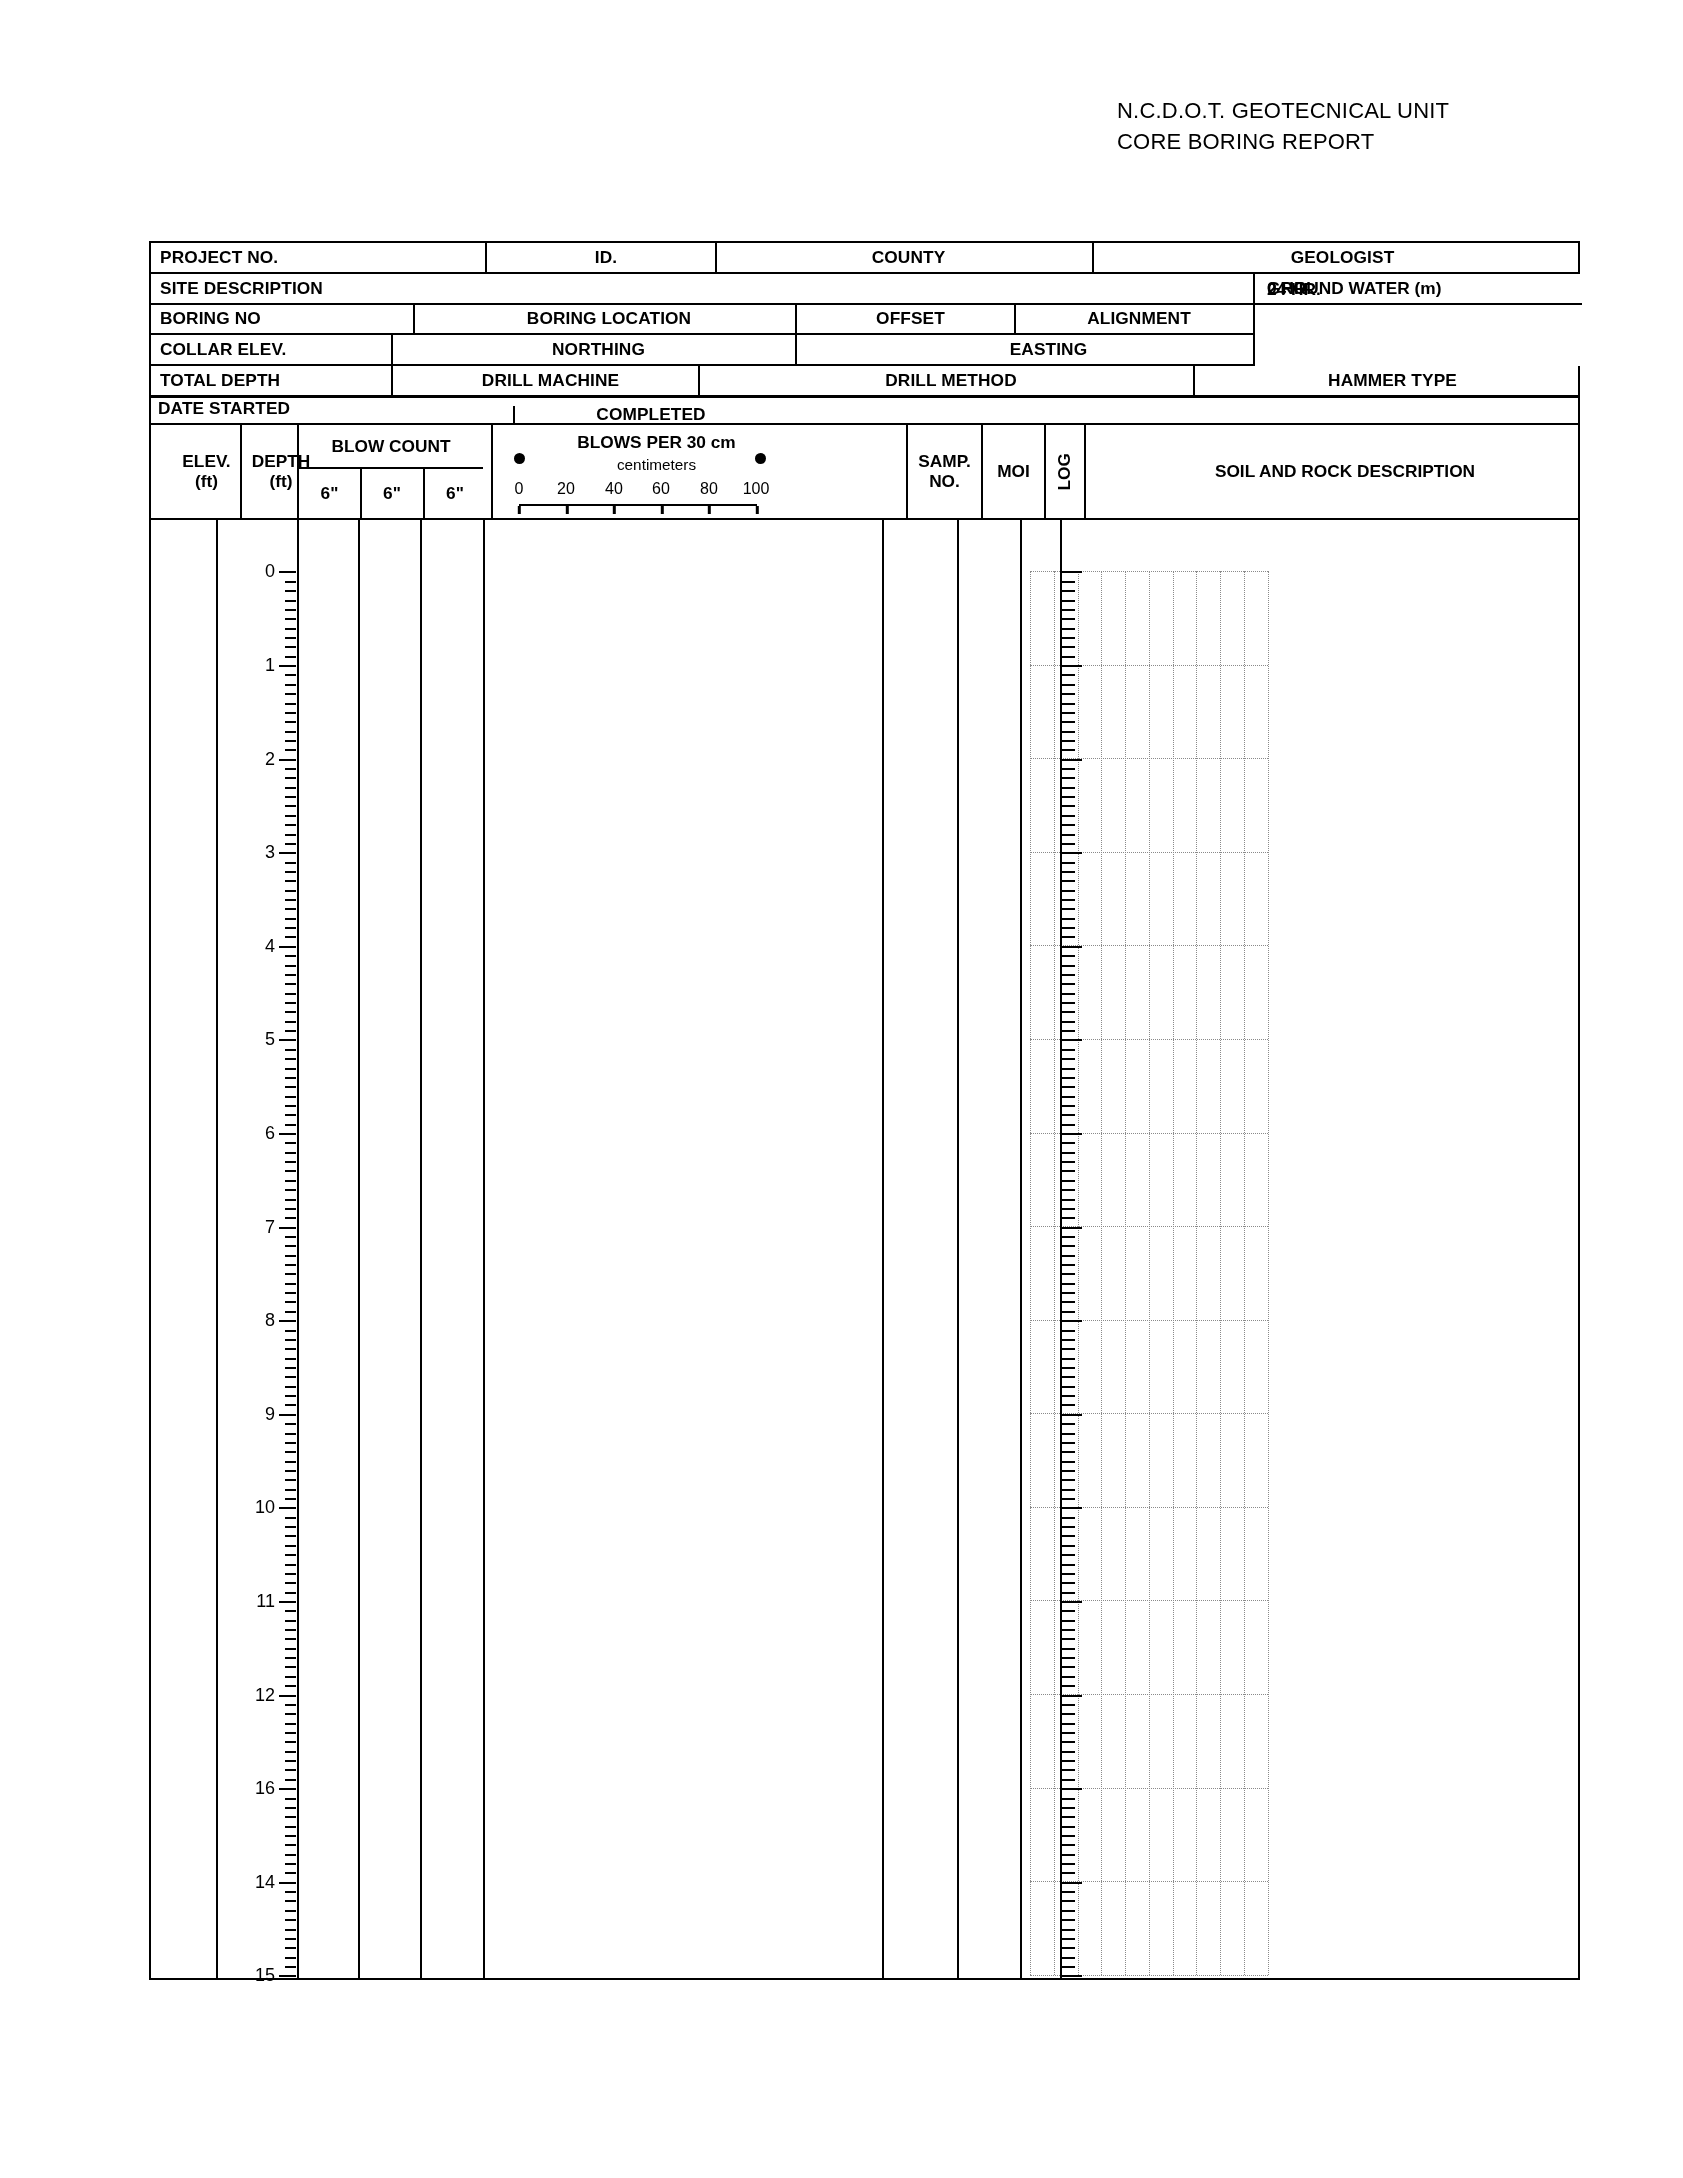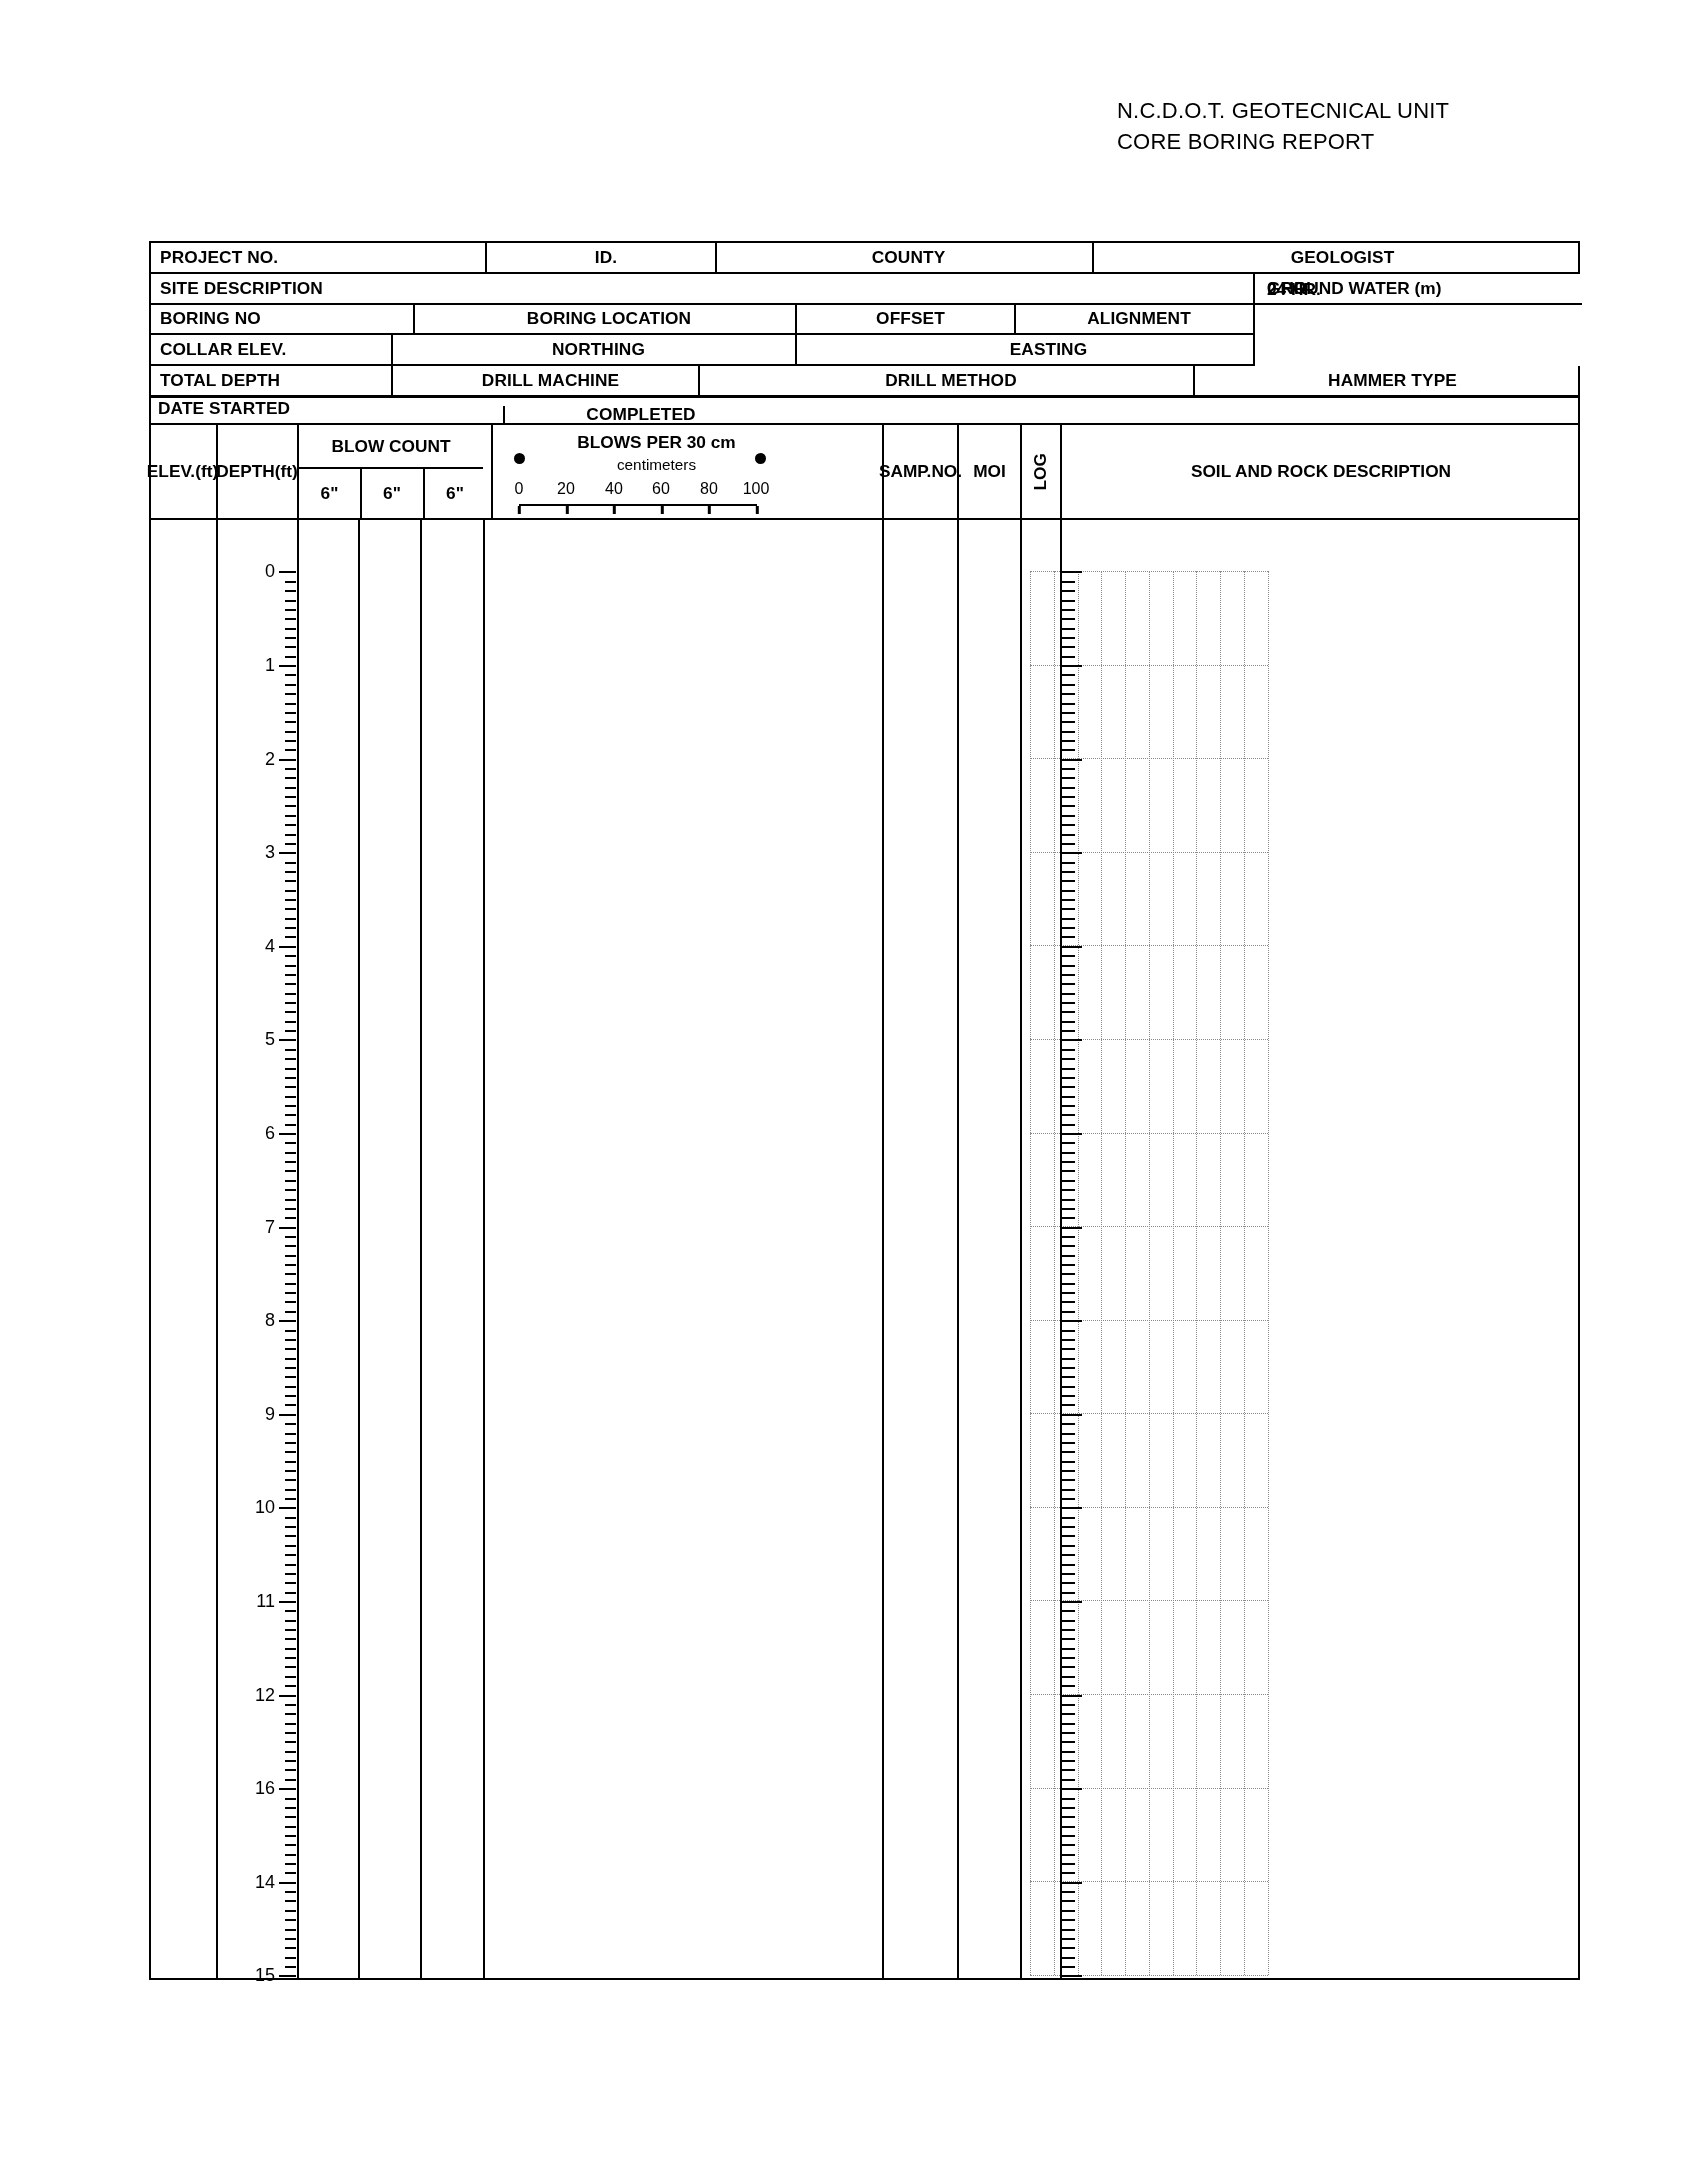--- a/index.html
+++ b/index.html
@@ -82,26 +82,28 @@
     font-weight: bold;
     white-space: nowrap;
     box-sizing: border-box;
   }
   #gw-box .gw-line.b { border-bottom: 2.5px solid #000; }
   .colcell {
     position: absolute;
     top: 0; bottom: 0;
     box-sizing: border-box;
     display: flex;
+    flex-direction: column;
     align-items: center;
     justify-content: center;
     font-size: 17.3px;
     font-weight: bold;
     text-align: center;
     line-height: 1.15;
+    margin-left: 24px;
   }
   .colcell.vdiv { border-left: 2.5px solid #000; }
 
   #bc-group {
     position: absolute;
     top: 0;
     left: 334px;
     width: 252px;
     bottom: 0;
     border-left: 2.5px solid #000;
@@ -322,21 +324,21 @@
     <div class="gw-line b">0 HR.</div>
     <div class="gw-line">24 HR.</div>
   </div>
 
 </div>
 
 <div id="dates-row" style="position:absolute;left:149px;top:394px;width:1431px;height:31px;border-bottom:2.5px solid #000;box-sizing:border-box;">
   <div class="cell" style="left:0;width:354px;">
       <span>DATE STARTED</span>
     </div>
-  <div class="cell vdiv" style="left:354px;width:265px;margin-top:12px;">
+  <div class="cell vdiv" style="left:364px;width:265px;margin-top:12px;">
       <span>COMPLETED</span>
     </div>
 </div>
 
 <div id="colhead-wrap" style="position:absolute;left:149px;top:425px;width:1431px;height:95px;border-bottom:2.5px solid #000;box-sizing:border-box;">
 
   <div class="colcell" style="left:0;width:67px;">
     <span>ELEV.</span>
     <span>(ft)</span>
   </div>

